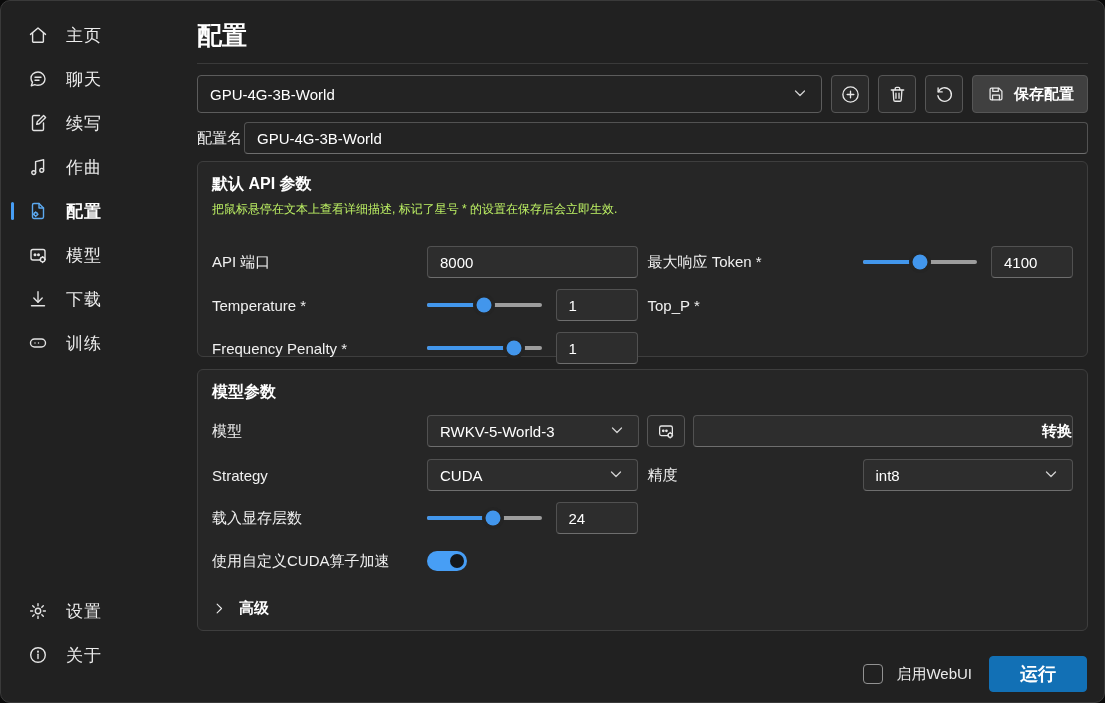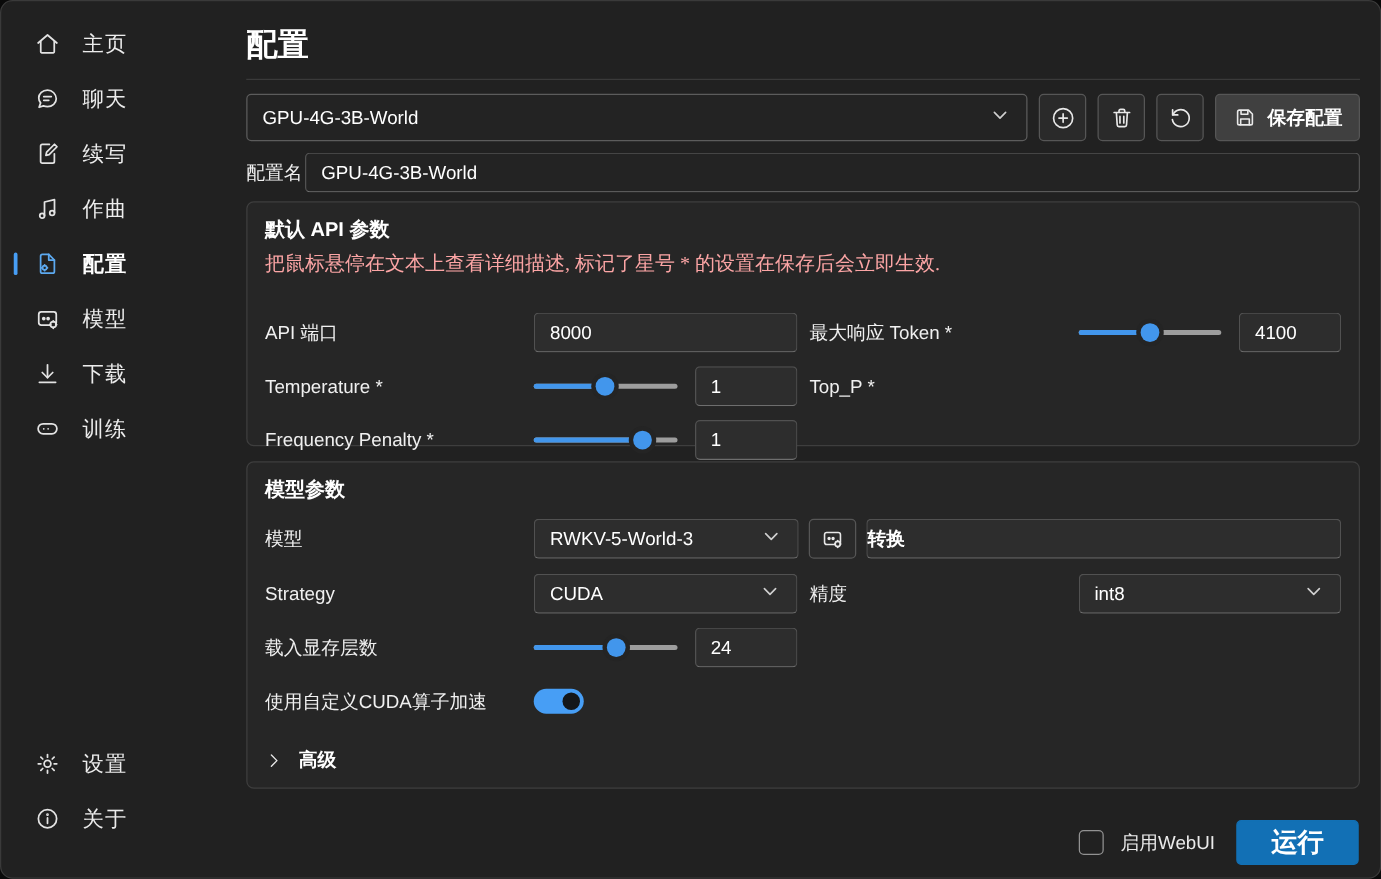--- a/index.html
+++ b/index.html
@@ -35,55 +35,55 @@
   .save-btn .t { font-size:15px; font-weight:700; color:#ffffff; }
   .name-row { position:absolute; left:196px; right:16px; top:121px; height:32px; display:flex; align-items:center; gap:2px; }
   .name-row .lbl { font-size:15px; color:#f0f0f0; }
   .text-input { height:32px; background:#232323; border:1px solid #525252; border-bottom-color:#6e6e6e; border-radius:4px; padding:0 12px; font-size:15px; color:#ffffff; display:flex; align-items:center; }
   .name-row .text-input { flex:1; }
   
   .section { position:absolute; left:196px; right:16px; background:#262626; border:1px solid #3e3e3e; border-radius:6px; padding:12px 14px; }
   .section.api { top:160px; height:196px; }
   .section.model { top:368px; height:262px; }
   .sec-title { font-size:16px; font-weight:700; }
-  .sec-desc { font-size:16px; color:#fca5a5; margin-top:6px;font-family:Liberation Serif, serif; }
+  .sec-desc { font-size:12px; color:#bef264; margin-top:6px; }
   .grid { display:grid; grid-template-columns:1fr 1fr; column-gap:10px; row-gap:11px; margin-top:28px; }
   .field { display:flex; align-items:center; height:32px; }
   .field .flabel { flex:0 0 215px; font-size:15px; color:#f0f0f0; }
   .field .ctrl { flex:1; display:flex; align-items:center; gap:14px; }
   .field .ctrl .text-input { flex:1; background:#2d2d2d; border-color:#515151; border-bottom-color:#6e6e6e; }
   .num-input { flex:0 0 82px; height:32px; background:#2d2d2d; border:1px solid #515151; border-bottom-color:#6e6e6e; border-radius:4px; padding:0 12px; font-size:15px; display:flex; align-items:center; }
   .static-val { font-size:15px; color:#f0f0f0; }
   
   .slider { position:relative; flex:1; height:18px; cursor:pointer; }
   .slider .rail { position:absolute; left:0; right:0; top:7px; height:4px; border-radius:2px; background:#9d9d9d; }
   .slider .fill { position:absolute; left:0; top:7px; height:4px; border-radius:2px; background:#4296EC; width:var(--p,50%); }
   .slider .thumb { position:absolute; top:9px; left:var(--p,50%); transform:translate(-50%,-50%); width:15px; height:15px; border-radius:50%; background:#4296EC; box-shadow:0 0 0 3.5px #242424; }
   .slider.dashed .rail { background:repeating-linear-gradient(90deg,#9d9d9d 0 7px,transparent 7px 12px); }
   .slider.dashed .fill { background:linear-gradient(90deg,#4296EC 0 5px,transparent 5px 9px,#4296EC 9px); }
   
   .model-row { display:flex; align-items:center; height:32px; margin-top:12px; gap:8px; }
   .model-row .flabel { flex:0 0 207px; font-size:15px; color:#f0f0f0; }
   .model-combo { width:212px; }
   .manage-btn { width:38px; height:32px; }
   .manage-btn svg { width:20px; height:20px; }
-  .convert-btn { flex:1; height:32px; background:#2d2d2d; border:1px solid #515151; border-bottom-color:#6e6e6e; border-radius:4px; display:flex; align-items:center; justify-content:flex-start; font-size:15px; font-weight:700; cursor:pointer; }
+  .convert-btn { flex:1; height:32px; background:#2d2d2d; border:1px solid #515151; border-bottom-color:#6e6e6e; border-radius:4px; display:flex; align-items:center; justify-content:flex-end; font-size:15px; font-weight:700; cursor:pointer;padding-left:24px; }
   .ctrl .combo { flex:1; background:#2d2d2d; border-color:#515151; border-bottom-color:#6e6e6e; height:32px; }
   .toggle { width:40px; height:20px; border-radius:10px; background:#565656; position:relative; cursor:pointer; }
   .toggle.on { background:#479EF5; }
   .toggle .knob { position:absolute; top:3px; left:3px; width:14px; height:14px; border-radius:50%; background:#14171a; }
   .toggle.on .knob { left:auto; right:3px; }
   .advanced { display:flex; align-items:center; gap:12px; margin-top:22px; cursor:pointer; }
   .advanced svg { width:15px; height:15px; stroke:#e8e8e8; fill:none; stroke-width:1.6; stroke-linecap:round; stroke-linejoin:round; }
   .advanced .t { font-size:15px; font-weight:700; }
   
   .footer { position:absolute; right:17px; bottom:10px; height:36px; display:flex; align-items:center; gap:13px; }
   .checkbox { width:20px; height:20px; border:1px solid #929292; border-radius:4px; background:transparent; cursor:pointer; }
   .footer .cb-label { font-size:15px; color:#eaeaea; }
-  .run-btn { width:98px; height:36px; margin-left:4px; background:#1270B5; border:1px solid #1270B5; border-radius:4px; display:flex; align-items:center; justify-content:center; font-size:21px; font-weight:700; color:#ffffff; cursor:pointer; }
+  .run-btn { width:98px; height:36px; margin-left:4px; background:#1270B5; border:1px solid #1270B5; border-radius:4px; display:flex; align-items:center; justify-content:center; font-size:18px; font-weight:700; color:#ffffff; cursor:pointer; }
 </style>
 </head>
 <body>
 
 <div class="window">
 
   <div class="sidebar">
     <div class="nav-item">
 
       <span class="nav-icon"><svg viewBox="0 0 22 22">

